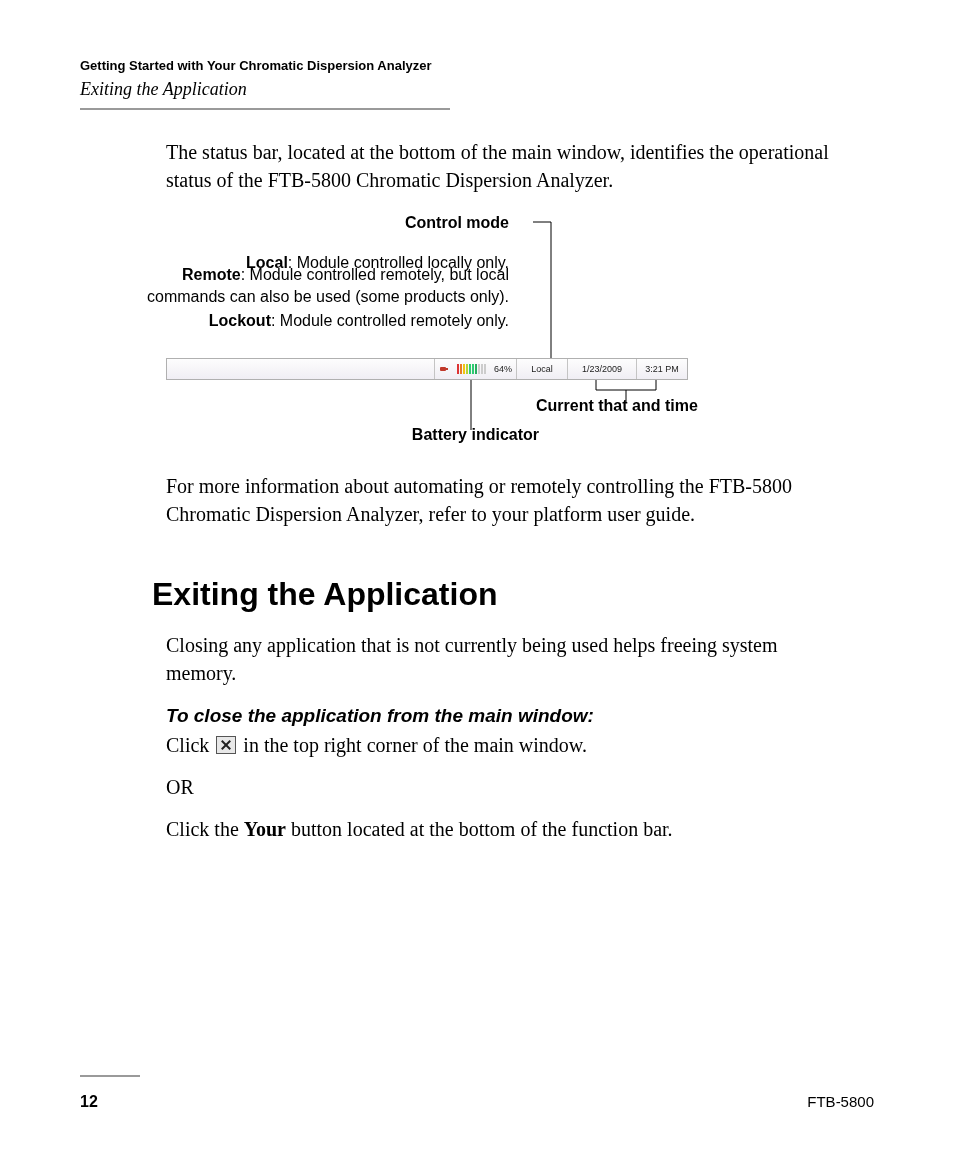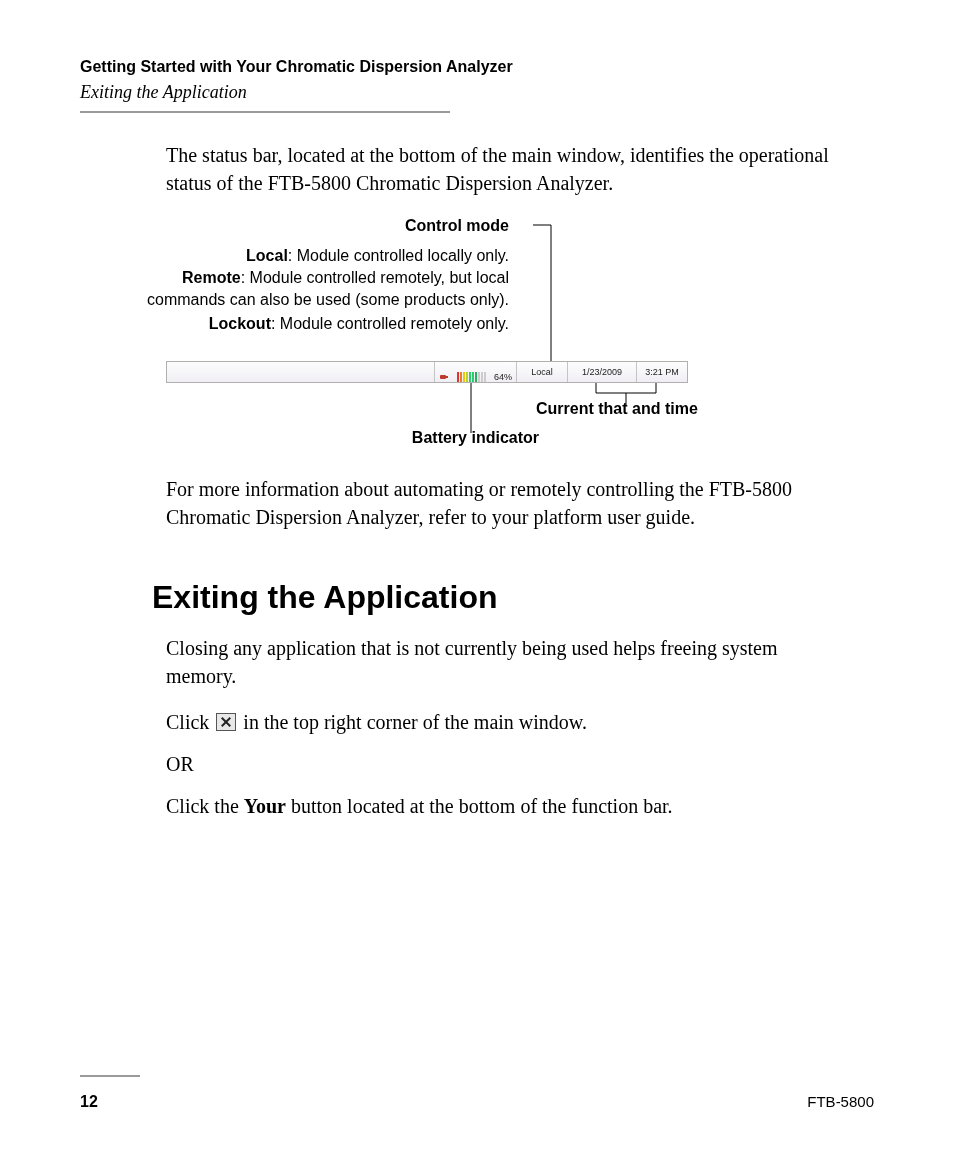--- a/index.html
+++ b/index.html
@@ -14,21 +14,21 @@
   .page {
     position: relative;
     width: 954px;
     height: 1159px;
     box-sizing: border-box;
     padding: 58px 80px 0 80px;
   }
   .chapter-title {
     font-family: "Segoe UI", Arial, Helvetica, sans-serif;
     font-weight: 700;
-    font-size: 16px;
+    font-size: 13px;
     margin: 0 0 6px 0;
   }
   .section-current {
     font-style: italic;
     font-size: 18px;
     margin: 0 0 8px 0;
   }
   .header-rule {
     border: none;
     border-top: 2px solid #9a9a9a;
@@ -92,21 +92,21 @@
     background: linear-gradient(#fdfdfd,#f0eef4);
     font-family: Tahoma, Arial, sans-serif;
     font-size: 9px;
     color: #222;
     display: flex;
     align-items: center;
   }
   .sb-spacer { flex: 1; }
   .sb-batt {
     display: flex;
-    align-items: flex-end;
+    align-items: center;
     gap: 8px;
     padding: 0 4px;
     border-left: 1px solid #c4c4c4;
     border-right: 1px solid #c4c4c4;
     height: 100%;
   }
   .plugicon {
     width: 10px; height: 10px; display:inline-block;
   }
   .bars { display:flex; gap:1px; align-items:flex-end; height:10px; }
@@ -190,21 +190,21 @@
         <line x1="305" y1="167" x2="305" y2="218" stroke="#000" stroke-width="1"></line>
 
         <line x1="430" y1="167" x2="430" y2="178" stroke="#000" stroke-width="1"></line>
         <line x1="490" y1="167" x2="490" y2="178" stroke="#000" stroke-width="1"></line>
         <line x1="430" y1="178" x2="490" y2="178" stroke="#000" stroke-width="1"></line>
         <line x1="460" y1="178" x2="460" y2="190" stroke="#000" stroke-width="1"></line>
       </svg>
 
       <div class="callout bold" style="right:345px; top:0; text-align:right;">Control mode</div>
 
-      <div class="callout" style="right:345px; top:30px; width:360px; text-align:right;"><span class="term">Local</span><span>: Module controlled locally only.</span></div>
+      <div class="callout" style="right:345px; top:40px; width:360px; text-align:right;"><span class="term">Local</span><span>: Module controlled locally only.</span></div>
       <div class="callout" style="right:345px; top:98px; width:360px; text-align:right;"><span class="term">Lockout</span><span>: Module controlled remotely only.</span></div>
       <div class="callout" style="right:345px; top:52px; width:370px; text-align:right;"><span class="term">Remote</span><span>: Module controlled remotely, but local commands can also be used (some products only).</span></div>
 
       <div class="statusbar">
         <div class="sb-spacer"></div>
         <div class="sb-batt">
           <span class="plugicon">
             <svg width="10" height="10" viewBox="0 0 10 10">
                 <rect x="1" y="3" width="6" height="4" rx="1" fill="#c0392b"></rect>
                 <rect x="7" y="4" width="2" height="2" fill="#c0392b"></rect>
@@ -235,20 +235,21 @@
 
     <p class="body">For more information about automating or remotely controlling the FTB-5800 Chromatic Dispersion Analyzer, refer to your platform user guide.</p>
   </div>
 
   <div class="h1-wrap">
     <h1 class="main-section">Exiting the Application</h1>
   </div>
 
   <div class="content-block">
     <p class="body">Closing any application that is not currently being used helps freeing system memory.</p>
+    <div class="proc-head">To close the application from the main window:</div>
     <p class="body" style="margin-bottom:14px">
       <span>Click </span><span class="close-icon"></span><span> in the top right corner of the main window.</span>
     </p>
     <p class="body" style="margin-bottom:14px">OR</p>
     <p class="body">
       <span>Click the </span><span class="bold">Your</span><span> button located at the bottom of the function bar.</span>
     </p>
   </div>
 
   <hr class="footer-rule">

